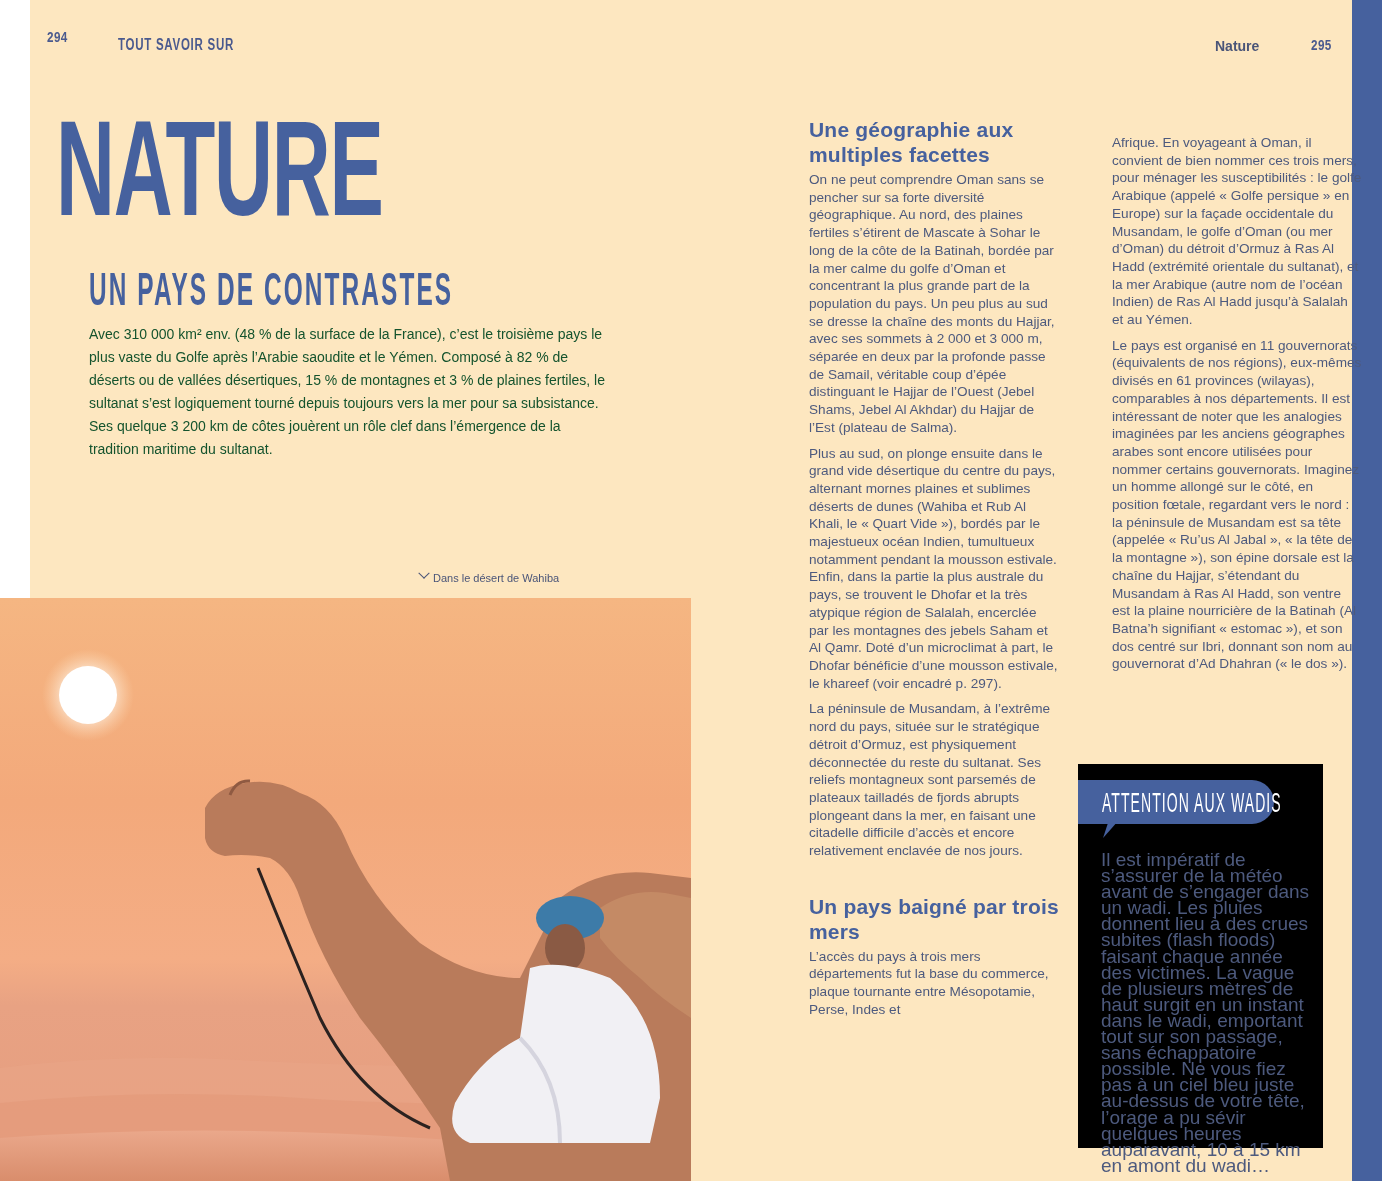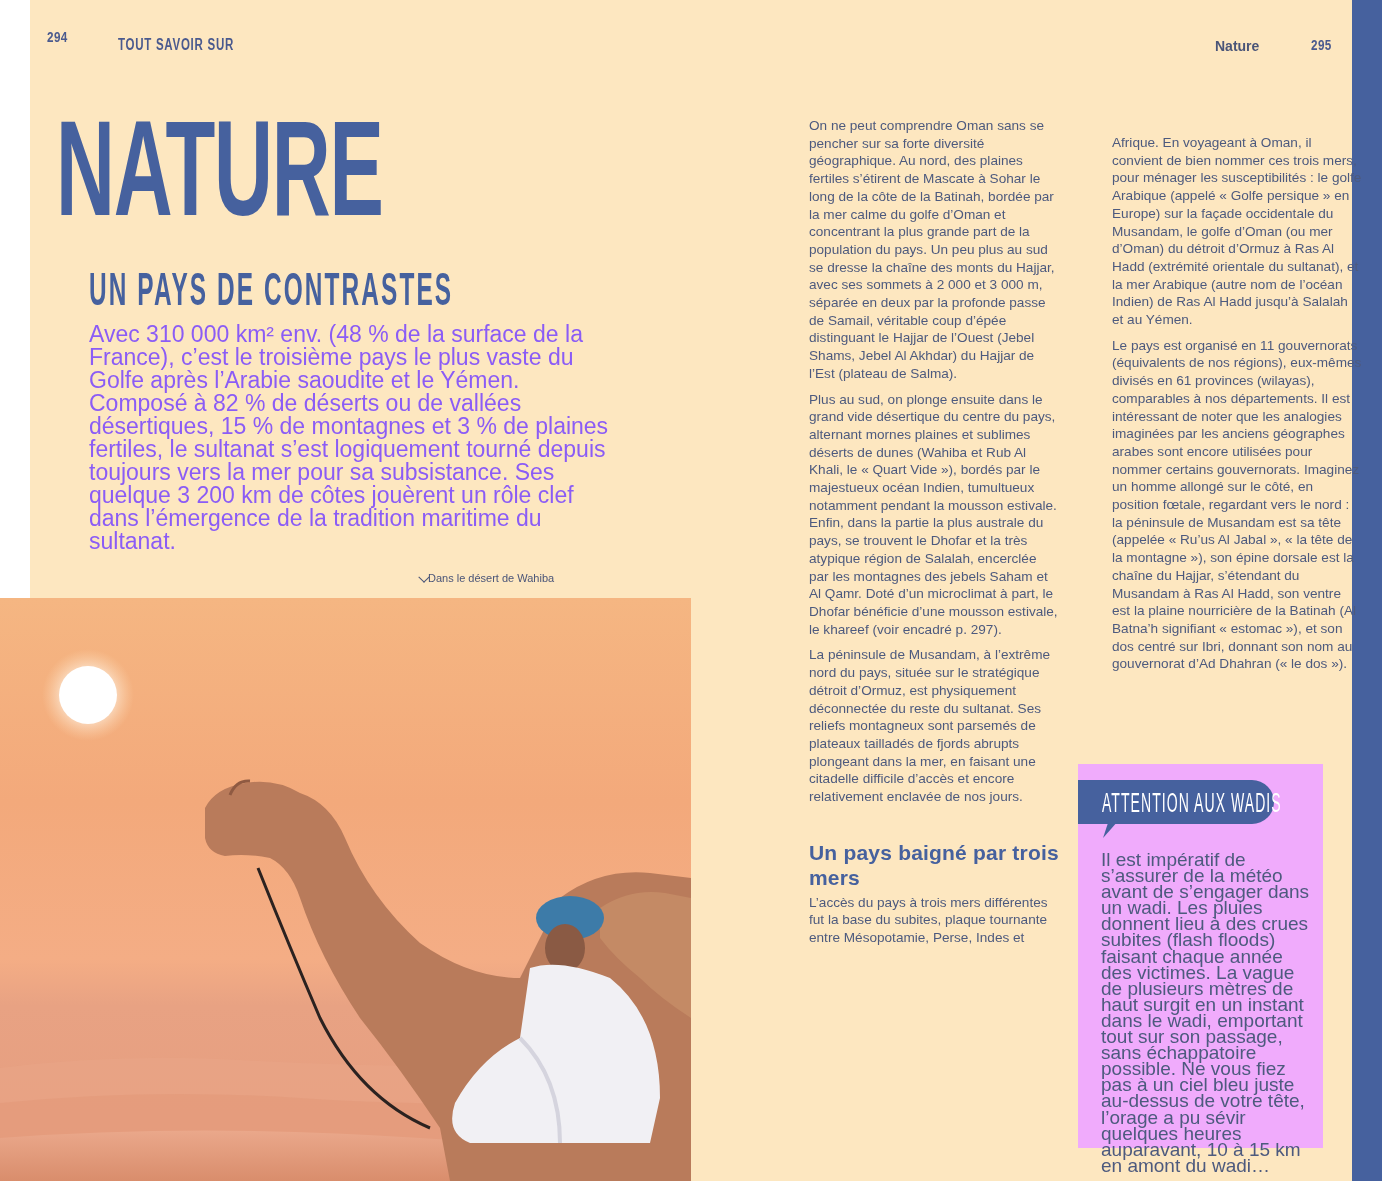--- a/index.html
+++ b/index.html
@@ -13,39 +13,39 @@
     
     .run-left { position: absolute; top: 28px; left: 47px; display: flex; align-items: center; }
     .pagenum { font-weight: bold; color: #4a5a8e; font-size: 15px; letter-spacing: 0.5px; transform: scaleX(0.78); transform-origin: left center; display: inline-block; }
     .run-title { position: absolute; left: 118px; top: 36px; font-weight: bold; color: #4a5a8e; font-size: 16px; letter-spacing: 1px; transform: scaleX(0.72); transform-origin: left center; white-space: nowrap; }
     .run-right-label { position: absolute; top: 38px; left: 1215px; font-weight: bold; font-size: 14px; color: #4a5578; }
     .run-right-num { position: absolute; top: 36px; left: 1311px; text-align: center; }
 
     
     .big-title { position: absolute; left: 56px; top: 100px; font-weight: bold; color: #46619e; font-size: 136px; line-height: 136px; letter-spacing: -2px; transform: scaleX(0.60); transform-origin: left top; white-space: nowrap; }
     .subtitle { position: absolute; left: 89px; top: 264px; color: #46619e; font-size: 46px; line-height: 50px; letter-spacing: 4px; transform: scaleX(0.53); transform-origin: left top; white-space: nowrap; }
-    .intro { position: absolute; left: 89px; top: 323px; width: 520px; font-size: 23px; line-height: 23px; color: #8b5cf6; }
+    .intro { position: absolute; left: 89px; top: 323px; width: 520px; font-size: 14px; line-height: 23px; color: #14532d; }
 
-    .caption { position: absolute; left: 420px; top: 572px; font-size: 11px; color: #4a5578; display: flex; align-items: flex-end; }
+    .caption { position: absolute; left: 420px; top: 572px; font-size: 11px; color: #4a5578; display: flex; align-items: flex-start; gap: 5px; }
     .caption .chev { width: 8px; height: 8px; border-right: 1.8px solid #4a5578; border-bottom: 1.8px solid #4a5578; transform: rotate(45deg) translate(-2px,-2px); display: inline-block; }
 
     
     .photo { position: absolute; left: 0; top: 598px; width: 691px; height: 583px; overflow: hidden;
       background: linear-gradient(180deg, #f5b682 0%, #f3a97b 35%, #f4ad85 62%, #e8a283 70%, #e59d7f 100%); }
 
     
     .col { position: absolute; font-size: 13.6px; line-height: 17.7px; color: #4d5a7e; }
     .col p { margin-bottom: 8px; }
     .col-a { left: 809px; top: 117px; width: 250px; }
     .col-b { left: 1112px; top: 117px; width: 250px; margin-top: 17px; }
     .h2 { font-weight: bold; color: #46619e; font-size: 21px; line-height: 25px; margin-bottom: 4px; letter-spacing: 0.2px; }
     .h2.second { margin-top: 34px; }
 
     
-    .callout { position: absolute; left: 1078px; top: 764px; width: 245px; height: 384px; background: #f0abfc; }
+    .callout { position: absolute; left: 1078px; top: 764px; width: 245px; height: 384px; background: #000000; }
     .callout-tag { position: absolute; left: 0; top: 16px; height: 44px; width: 196px; background: #46619e; border-radius: 0 22px 22px 0; }
     .callout-tag .tail { position: absolute; left: 28px; top: 40px; width: 0; height: 0; border-left: 10px solid #46619e; border-right: 4px solid transparent; border-top: 0 solid transparent; border-bottom: 18px solid transparent; transform: skewX(-18deg); }
     .callout-title { position: absolute; left: 24px; top: 9px; color: #ffffff; font-size: 27px; line-height: 28px; letter-spacing: 2px; transform: scaleX(0.52); transform-origin: left top; white-space: nowrap; }
     .callout-body { position: absolute; left: 23px; top: 88px; width: 212px; font-size: 19px; line-height: 16.1px; color: #4d5a7e; }
   </style>
 </head>
 <body>
 
 <div class="spread">
   <div class="page-bg"></div>
@@ -97,25 +97,26 @@
       <path d="M600 310 Q630 290 665 295 L691 300 L691 420 Q660 400 640 380 Q615 360 600 340 Z" fill="#c48a65"></path>
 
       <ellipse cx="570" cy="320" rx="34" ry="22" fill="#3d7ba8"></ellipse>
       <ellipse cx="565" cy="350" rx="20" ry="24" fill="#8a5a44"></ellipse>
       <path d="M530 370 Q560 360 610 380 Q660 420 660 500 L650 545 L470 545 Q445 535 455 505 Q480 460 520 440 Z" fill="#f1f0f4"></path>
       <path d="M520 440 Q560 480 560 545" stroke="#d5d4de" stroke-width="4" fill="none"></path>
     </svg>
   </div>
 
   <div class="col col-a">
+    <h3 class="h2">Une géographie aux multiples facettes</h3>
     <p>On ne peut comprendre Oman sans se pencher sur sa forte diversité géographique. Au nord, des plaines fertiles s’étirent de Mascate à Sohar le long de la côte de la Batinah, bordée par la mer calme du golfe d’Oman et concentrant la plus grande part de la population du pays. Un peu plus au sud se dresse la chaîne des monts du Hajjar, avec ses sommets à 2 000 et 3 000 m, séparée en deux par la profonde passe de Samail, véritable coup d’épée distinguant le Hajjar de l’Ouest (Jebel Shams, Jebel Al Akhdar) du Hajjar de l’Est (plateau de Salma).</p>
     <p>Plus au sud, on plonge ensuite dans le grand vide désertique du centre du pays, alternant mornes plaines et sublimes déserts de dunes (Wahiba et Rub Al Khali, le « Quart Vide »), bordés par le majestueux océan Indien, tumultueux notamment pendant la mousson estivale. Enfin, dans la partie la plus australe du pays, se trouvent le Dhofar et la très atypique région de Salalah, encerclée par les montagnes des jebels Saham et Al Qamr. Doté d’un microclimat à part, le Dhofar bénéficie d’une mousson estivale, le khareef (voir encadré p. 297).</p>
     <p>La péninsule de Musandam, à l’extrême nord du pays, située sur le stratégique détroit d’Ormuz, est physiquement déconnectée du reste du sultanat. Ses reliefs montagneux sont parsemés de plateaux tailladés de fjords abrupts plongeant dans la mer, en faisant une citadelle difficile d’accès et encore relativement enclavée de nos jours.</p>
     <h3 class="h2 second">Un pays baigné par trois mers</h3>
-    <p>L’accès du pays à trois mers différentes fut la base du subites, plaque tournante entre Mésopotamie, Perse, Indes et</p>
+    <p>L’accès du pays à trois mers départements fut la base du commerce, plaque tournante entre Mésopotamie, Perse, Indes et</p>
   </div>
 
   <div class="col col-b">
     <p>Afrique. En voyageant à Oman, il convient de bien nommer ces trois mers, pour ménager les susceptibilités : le golfe Arabique (appelé « Golfe persique » en Europe) sur la façade occidentale du Musandam, le golfe d’Oman (ou mer d’Oman) du détroit d’Ormuz à Ras Al Hadd (extrémité orientale du sultanat), et la mer Arabique (autre nom de l’océan Indien) de Ras Al Hadd jusqu’à Salalah et au Yémen.</p>
     <p>Le pays est organisé en 11 gouvernorats (équivalents de nos régions), eux-mêmes divisés en 61 provinces (wilayas), comparables à nos départements. Il est intéressant de noter que les analogies imaginées par les anciens géographes arabes sont encore utilisées pour nommer certains gouvernorats. Imaginez un homme allongé sur le côté, en position fœtale, regardant vers le nord : la péninsule de Musandam est sa tête (appelée « Ru’us Al Jabal », « la tête de la montagne »), son épine dorsale est la chaîne du Hajjar, s’étendant du Musandam à Ras Al Hadd, son ventre est la plaine nourricière de la Batinah (Al Batna’h signifiant « estomac »), et son dos centré sur Ibri, donnant son nom au gouvernorat d’Ad Dhahran (« le dos »).</p>
   </div>
 
   <aside class="callout">
     <div class="callout-tag">
       <span class="tail"></span>

